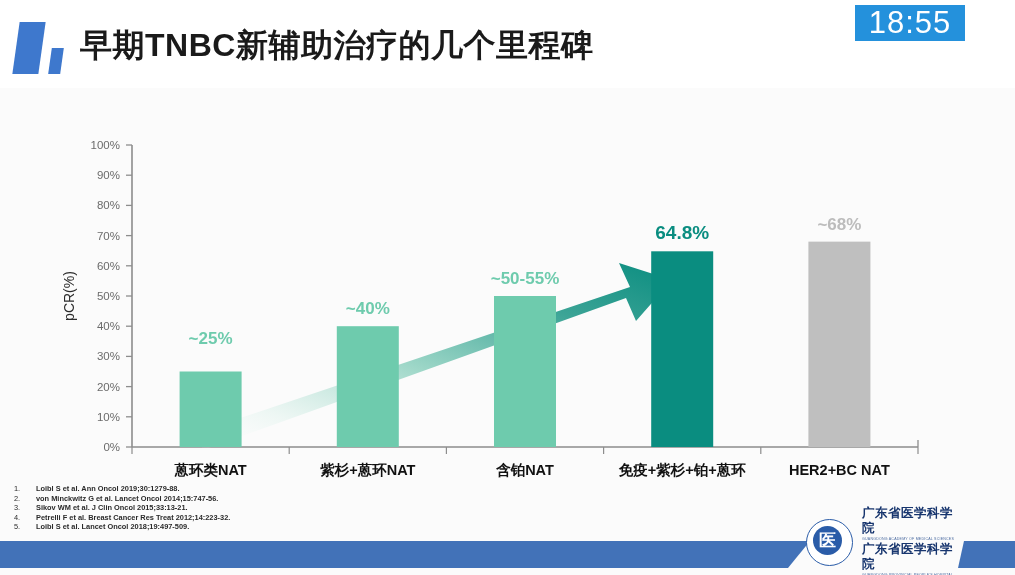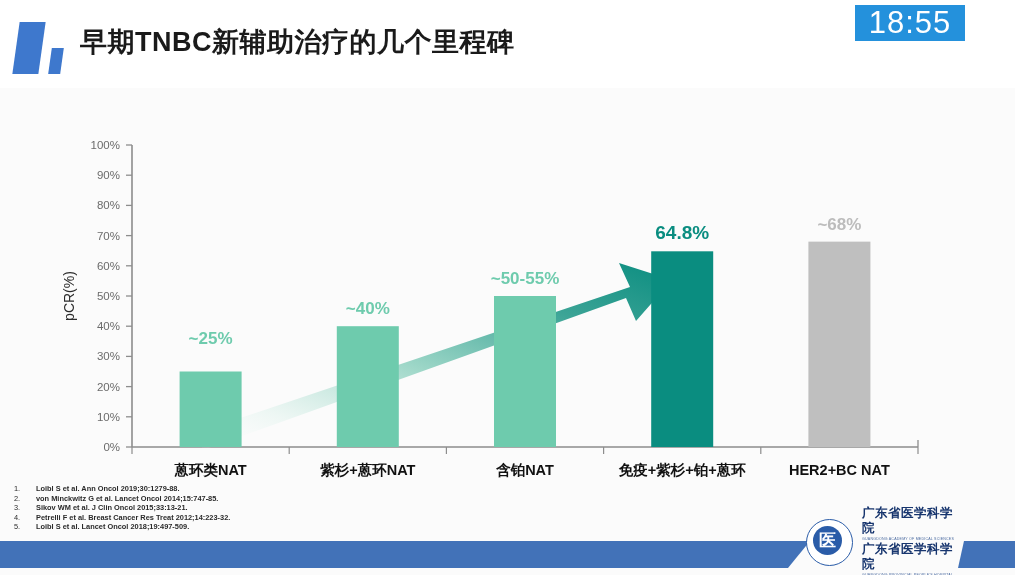--- a/index.html
+++ b/index.html
@@ -47,21 +47,21 @@
   .mark-small {
     position: absolute;
     left: 36px; top: 26px;
     width: 12px; height: 26px;
     background: #3e78cd;
     transform: skewX(-8deg);
   }
   #page-title {
     position: absolute;
     left: 80px; top: 24px;
-    font-size: 27px;
+    font-size: 32px;
     font-weight: bold;
     color: #1a1a1a;
     letter-spacing: 0.5px;
     white-space: nowrap;
   }
   #clock-badge {
     position: absolute;
     left: 855px; top: 5px;
     width: 110px; height: 36px;
     background: #2491dc;
@@ -301,21 +301,21 @@
     </svg>
   </div>
 
   <div id="references">
       <div class="ref-row">
         <span class="ref-num">1.</span>
         <span class="ref-text">Loibl S et al. Ann Oncol 2019;30:1279-88.</span>
       </div>
       <div class="ref-row">
         <span class="ref-num">2.</span>
-        <span class="ref-text">von Minckwitz G et al. Lancet Oncol 2014;15:747-85.</span>
+        <span class="ref-text">von Minckwitz G et al. Lancet Oncol 2014;15:747-56.</span>
       </div>
       <div class="ref-row">
         <span class="ref-num">3.</span>
         <span class="ref-text">Sikov WM et al. J Clin Oncol 2015;33:13-21.</span>
       </div>
       <div class="ref-row">
         <span class="ref-num">4.</span>
         <span class="ref-text">Petrelli F et al. Breast Cancer Res Treat 2012;14:223-32.</span>
       </div>
       <div class="ref-row">

